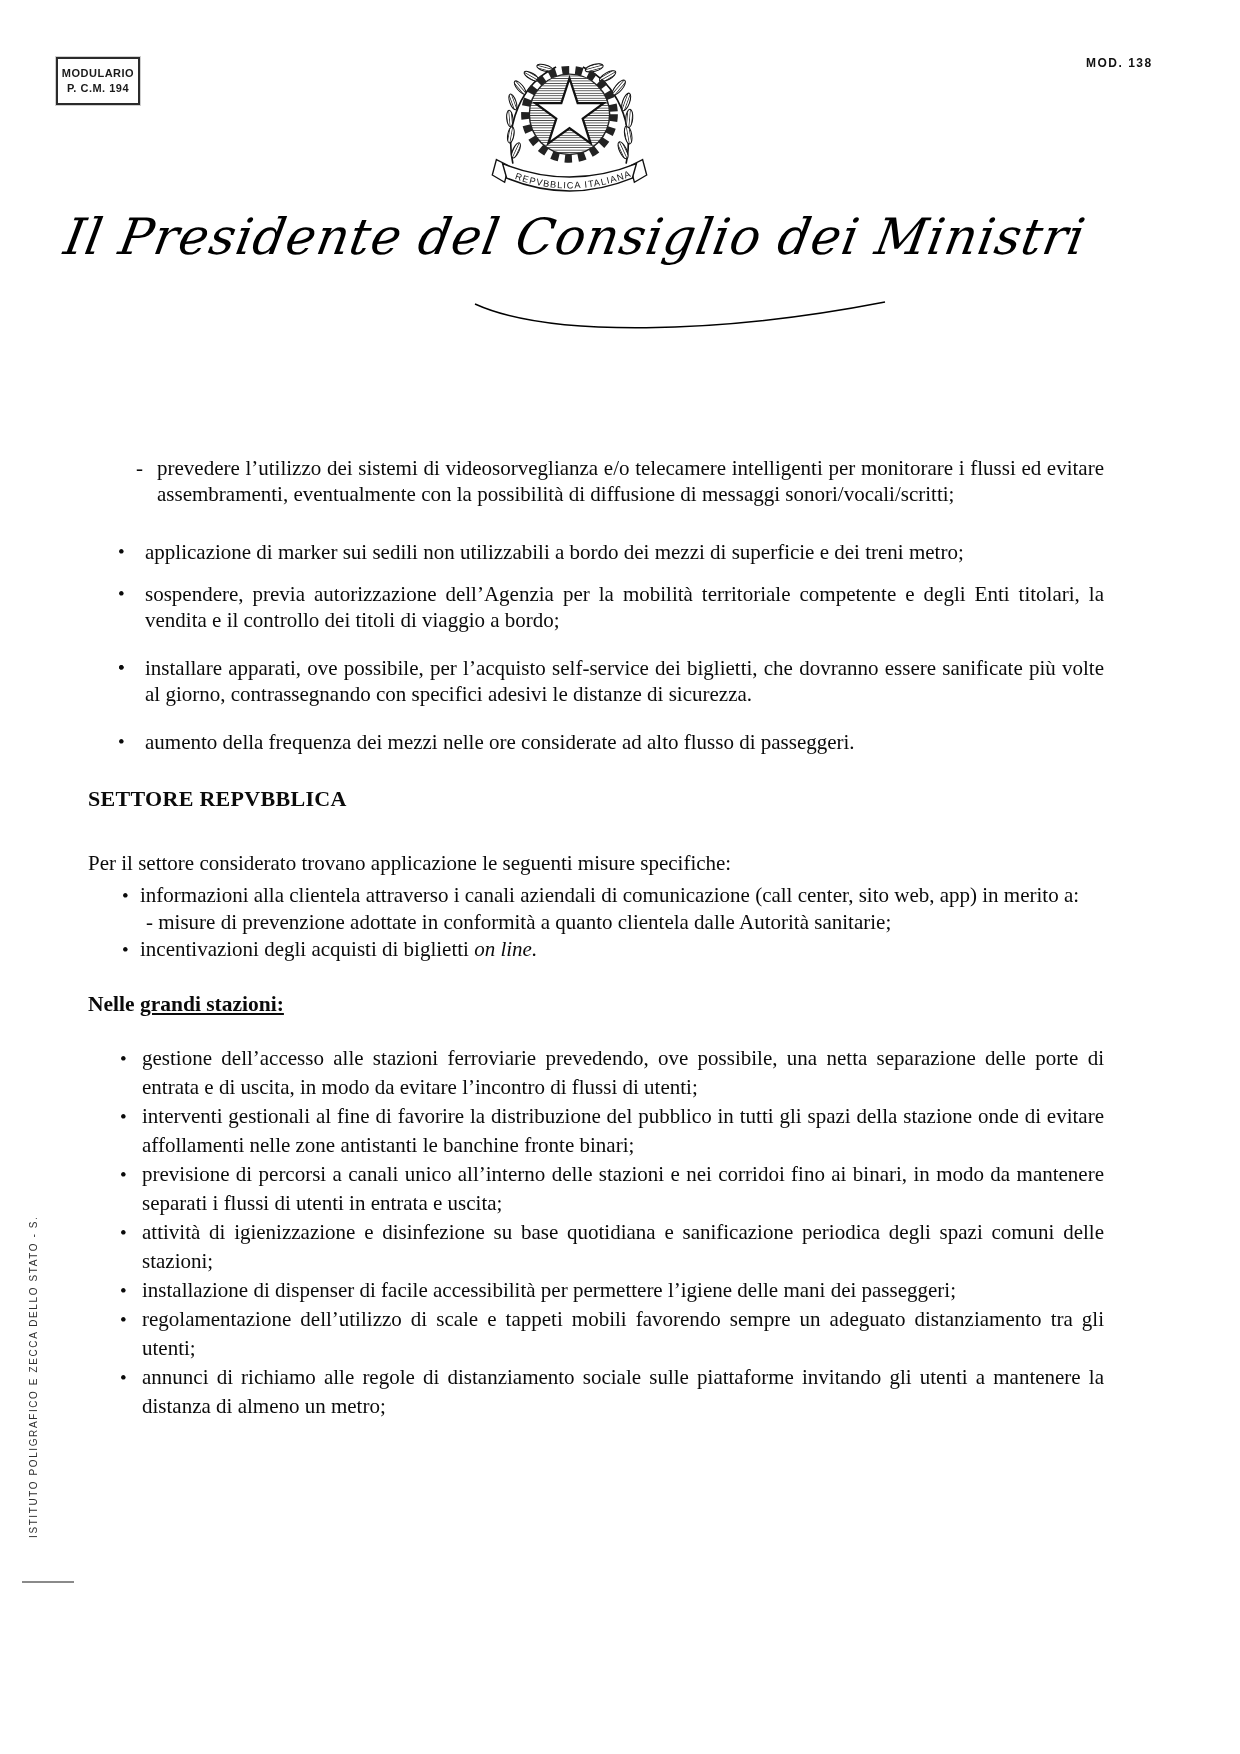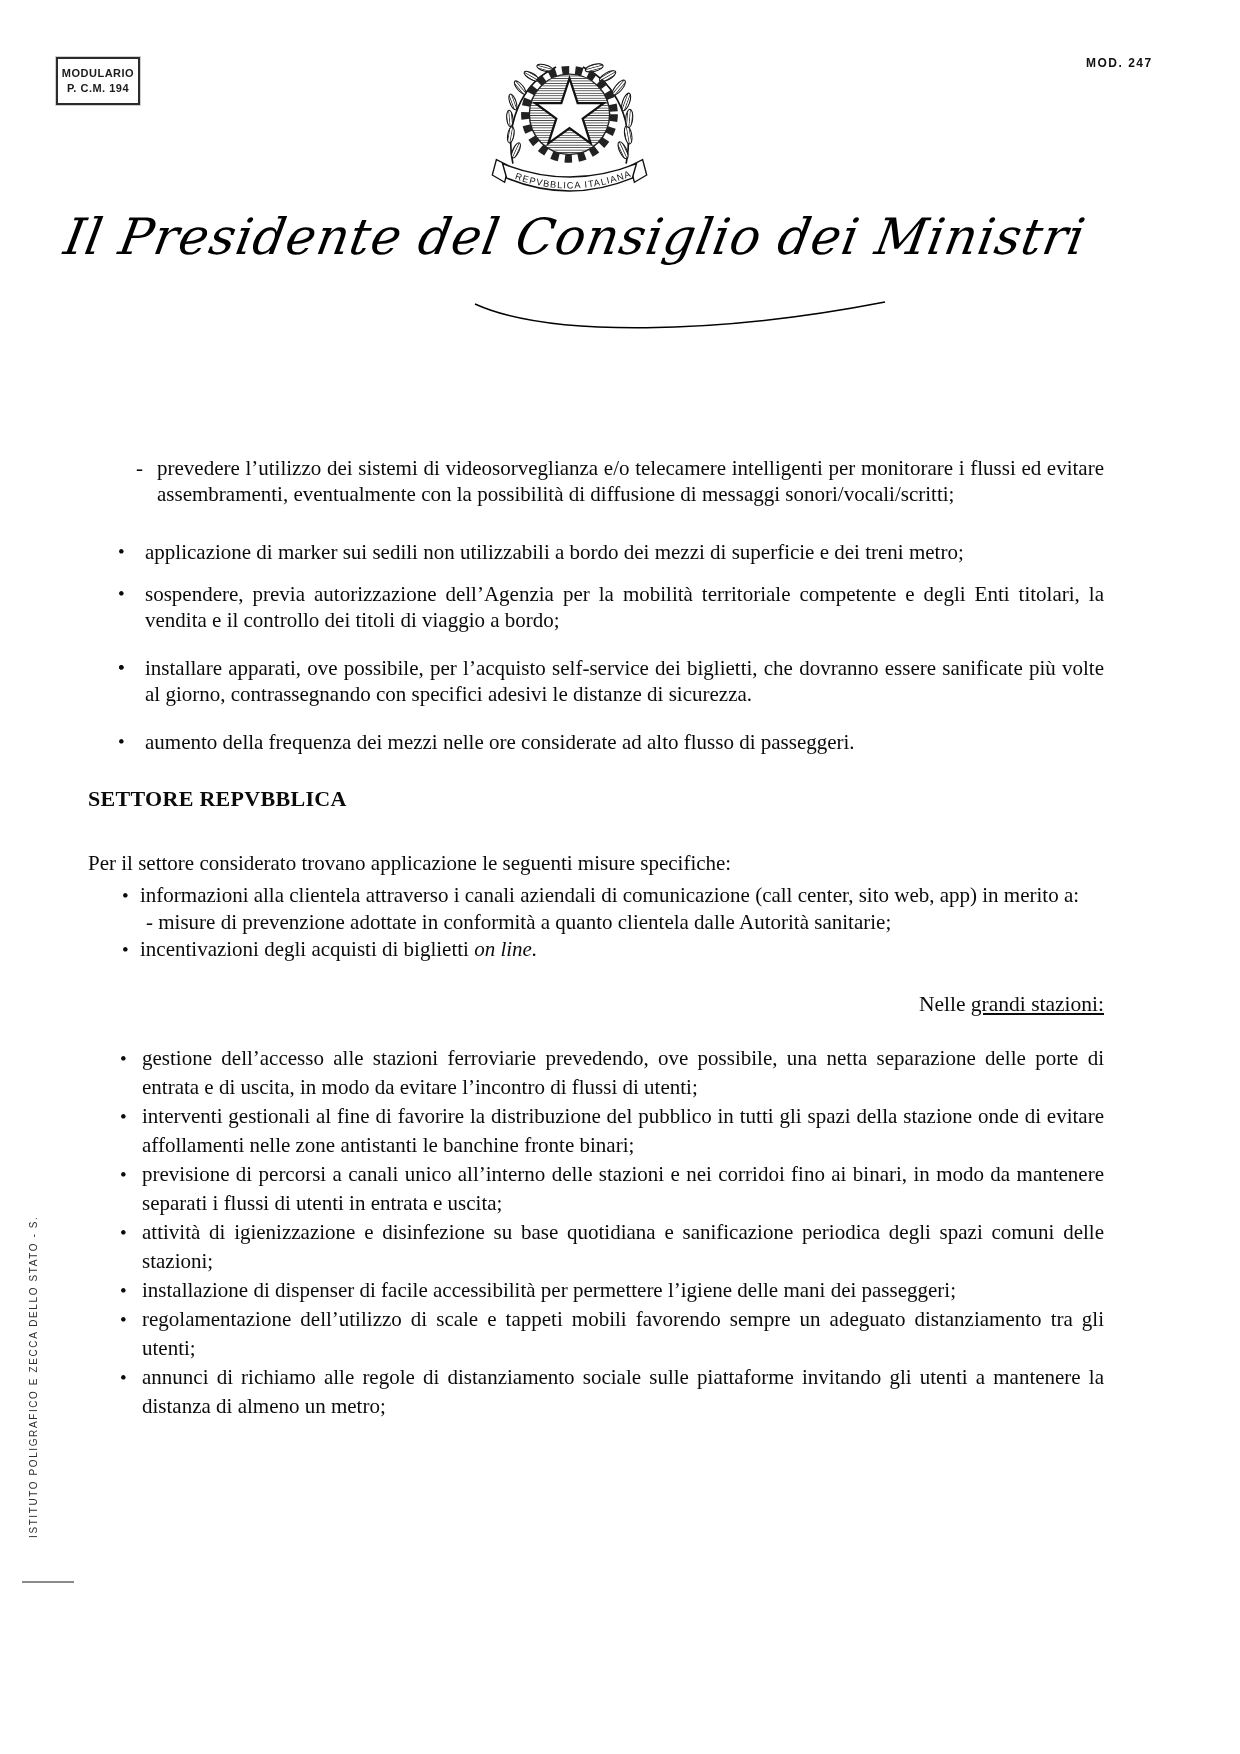--- a/index.html
+++ b/index.html
@@ -43,21 +43,21 @@
   .dash-item .marker{left:48px;}
   .b-item{padding-left:57px;}
   .b-item .marker{left:30px;font-size:19px;}
   .mb16{margin-bottom:16px;} .mb22{margin-bottom:22px;} .mb15{margin-bottom:15px;}
   .section-heading{font-weight:bold;font-size:22px;margin-top:30px;line-height:27px;letter-spacing:.3px;text-align:left;}
   .section-intro{margin-top:38px;line-height:26px;}
   .rail-list{margin-top:6px;line-height:27px;}
   .rail-item{position:relative;padding-left:52px;}
   .rail-item .marker{left:34px;font-size:19px;}
   .rail-dash{padding-left:58px;}
-  .stations-heading{margin-top:28px;font-weight:normal;font-size:21.5px;line-height:27px;text-align:right;}
+  .stations-heading{margin-top:28px;font-weight:bold;font-size:21.5px;line-height:27px;text-align:left;}
   .stations-heading .u{text-decoration:underline;}
   .stations-list{margin-top:26px;line-height:29px;}
   .stations-item{position:relative;padding-left:54px;}
   .stations-item .marker{left:32px;font-size:19px;}
   .it{font-style:italic;}
   
   .vertical-note{
     position:absolute;left:28px;top:1182px;height:356px;width:20px;
     writing-mode:vertical-rl;transform:rotate(180deg);
     font-family:"Liberation Sans",sans-serif;font-size:10px;letter-spacing:1.6px;
@@ -66,21 +66,21 @@
   .fold-mark{position:absolute;left:22px;top:1581px;width:52px;height:2px;background:#8a8a8a;}
 </style>
 </head>
 <body>
 
 <div class="modulario-box">
   <div>MODULARIO</div>
   <div>P. C.M. 194</div>
 </div>
 
-<div class="mod-ref">MOD. 247</div>
+<div class="mod-ref">MOD. 138</div>
 
 <div class="emblem">
   <svg viewBox="0 0 170 135" width="175" height="140">
     <defs>
       <pattern id="hatch" width="4" height="2.4" patternUnits="userSpaceOnUse">
         <rect width="4" height="2.4" fill="#ffffff"></rect>
         <line x1="0" y1="1.2" x2="4" y2="1.2" stroke="#222" stroke-width="0.7"></line>
       </pattern>
     </defs>
 

